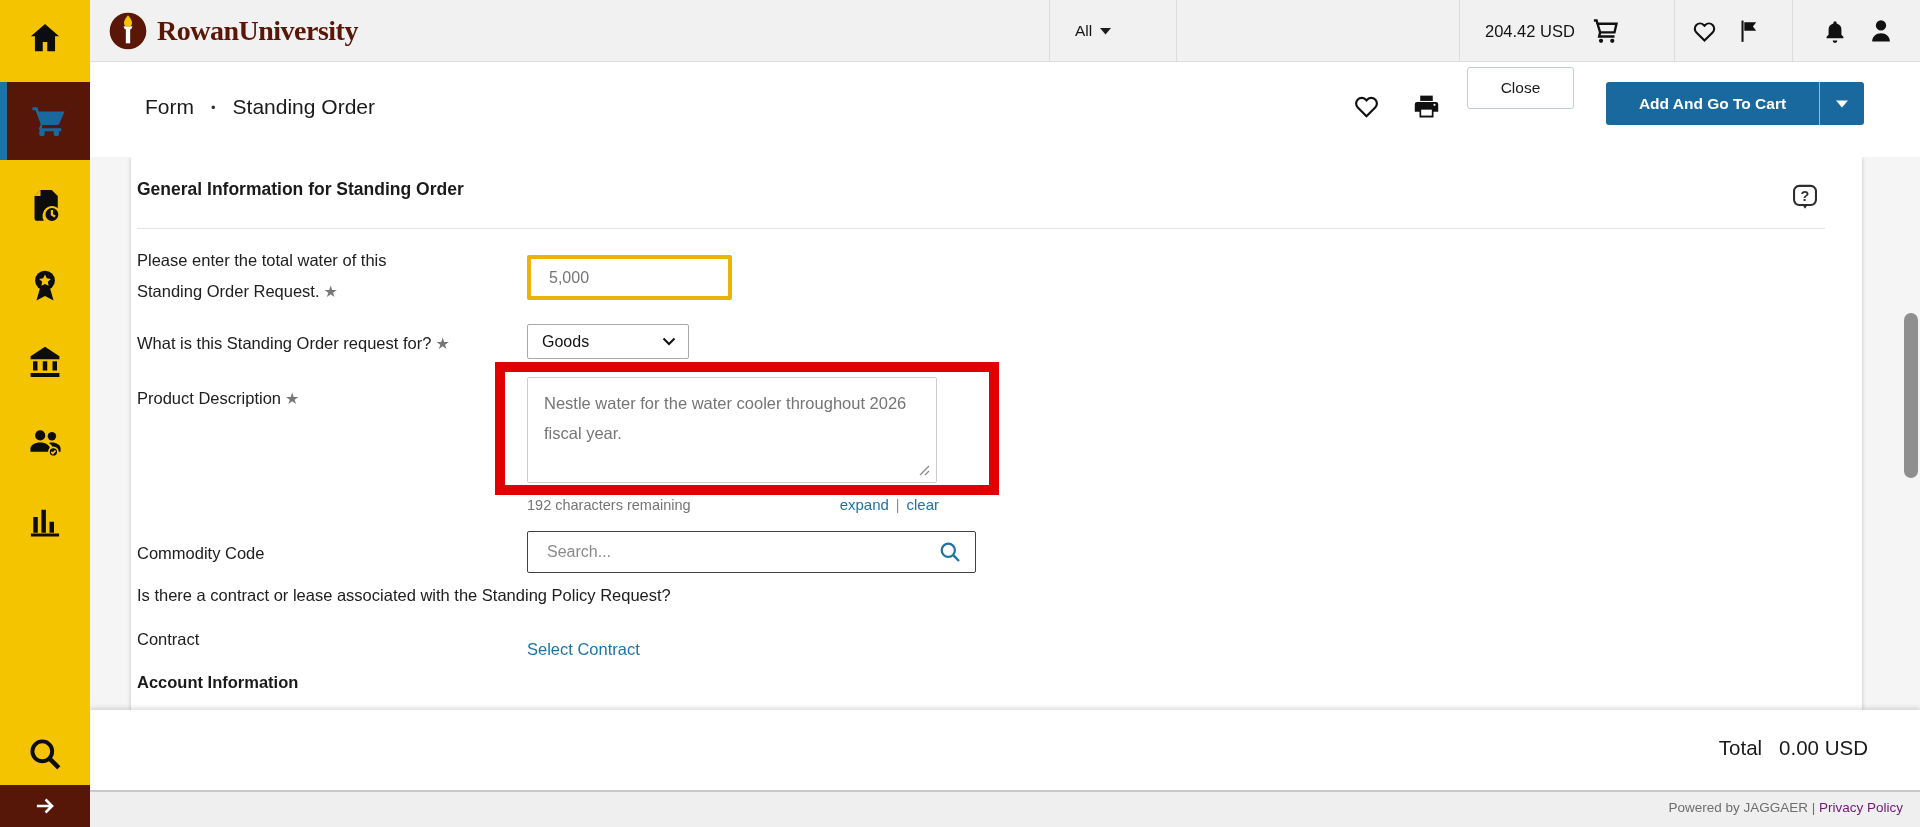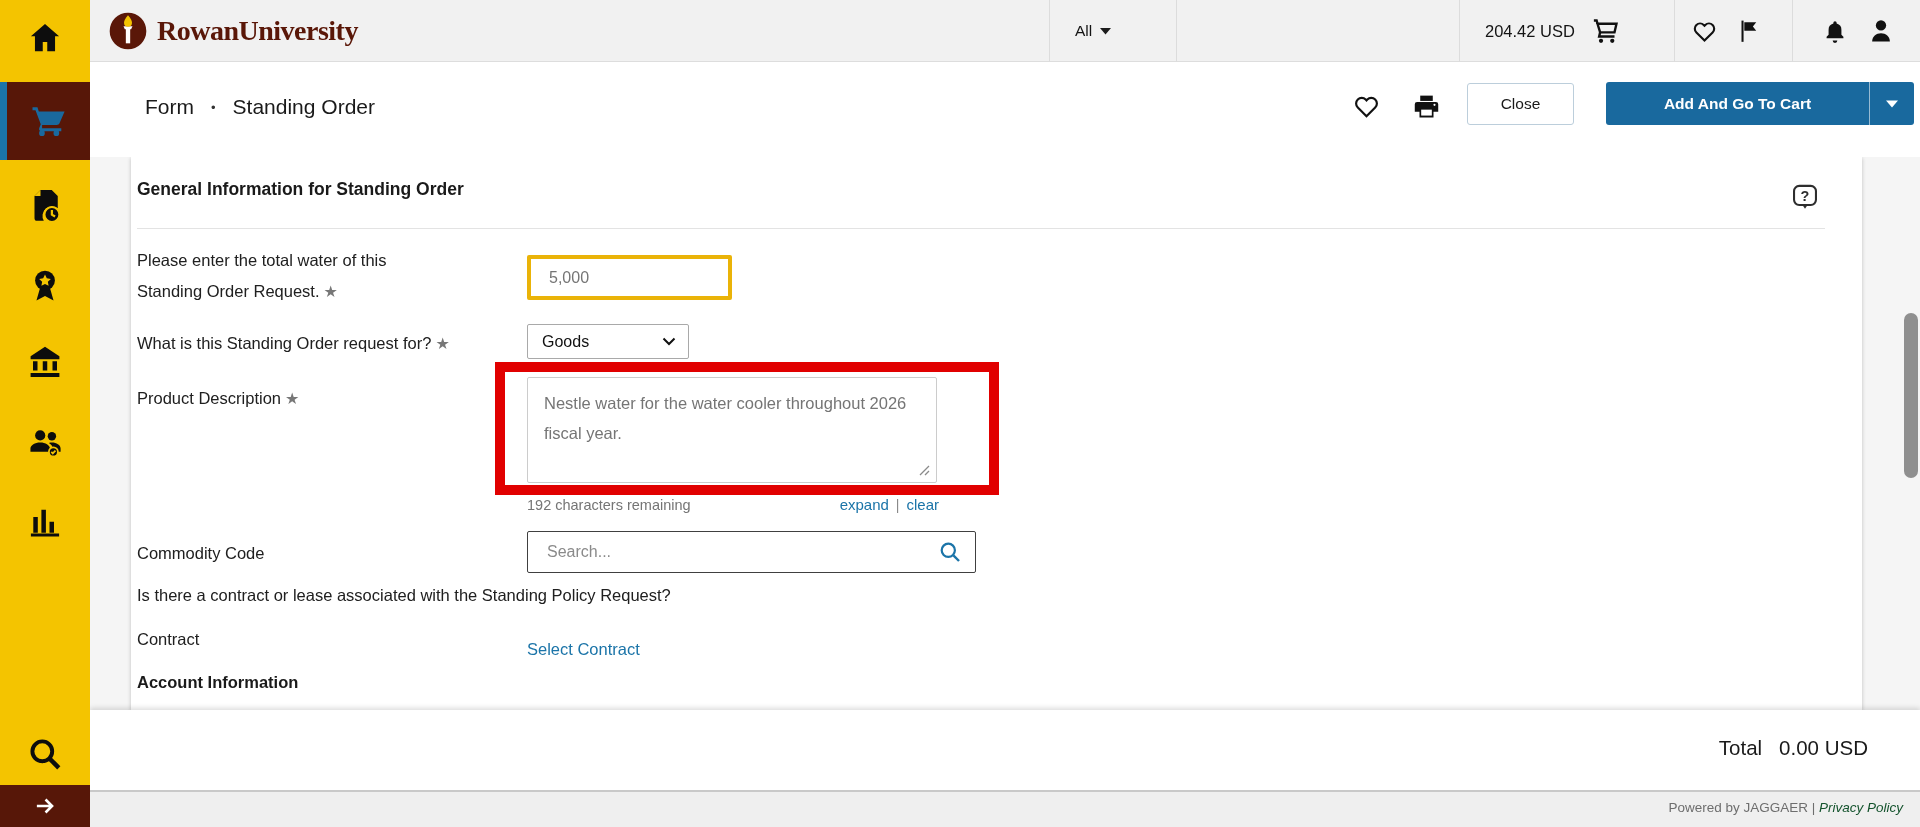--- a/index.html
+++ b/index.html
@@ -26,24 +26,24 @@
   #cart-summary .amt { font-size:16.5px; color:#141414; }
   .tb-icon { display:flex; align-items:center; justify-content:center; cursor:pointer; position:absolute; top:0; height:62px; }
 
   
   #pagehead { left:90px; top:62px; right:0; height:95px; background:#fff; z-index:10; }
   #breadcrumb { position:absolute; left:55px; top:33px; display:flex; align-items:center; gap:17px; }
   #breadcrumb .crumb { font-size:21px; color:#1a1a1a; }
   #breadcrumb .dot { font-size:13px; color:#333; }
   #breadcrumb .title { font-size:21px; font-weight:500; color:#1a1a1a; }
   .head-icon { position:absolute; top:30px; cursor:pointer; }
-  #close-btn { position:absolute; left:1377px; top:21px; width:107px; height:42px; background:#fff;
+  #close-btn { position:absolute; left:1377px; top:5px; width:107px; height:42px; background:#fff;
     border:1px solid #bccedb; border-radius:3px; font-size:15.5px; color:#1a1a1a; cursor:pointer;
     font-family:"Liberation Sans",sans-serif; }
-  #add-btn { position:absolute; left:1516px; top:20px; width:308px; height:43px; background:#19699E; border-radius:3px;
+  #add-btn { position:absolute; left:1516px; top:20px; width:258px; height:43px; background:#19699E; border-radius:3px;
     display:flex; align-items:stretch; color:#fff; cursor:pointer; overflow:hidden; }
   #add-btn .lbl { flex:1; display:flex; align-items:center; justify-content:center; font-size:15.5px; font-weight:700; }
   #add-btn .sep { width:1px; background:rgba(255,255,255,.55); margin:0; }
   #add-btn .caret { width:44px; display:flex; align-items:center; justify-content:center; }
 
   
   #card { left:131px; top:157px; width:1731px; height:553px; background:#fff; box-shadow:0 1px 4px rgba(0,0,0,.22); }
   .sec-title { position:absolute; left:6px; font-size:17.5px; font-weight:700; color:#1a1a1a; }
   #help-icon { position:absolute; left:1660px; top:26px; cursor:pointer; }
   #sec-divider { position:absolute; left:6px; top:71px; width:1688px; height:1px; background:#e3e3e3; }
@@ -72,21 +72,21 @@
 
   
   #totalbar { left:90px; top:710px; right:0; height:80px; background:#fff; box-shadow:0 -2px 5px rgba(0,0,0,.14); z-index:8; }
   #total-line { position:absolute; right:52px; top:26px; display:flex; align-items:baseline; gap:17px; }
   #total-line .tlabel { font-size:20.5px; color:#1a1a1a; }
   #total-line .tamount { font-size:20.5px; font-weight:500; color:#1a1a1a; }
 
   
   #footer { left:90px; top:790px; right:0; height:37px; background:#efefef; border-top:2px solid #c9c9c9; z-index:8; }
   #footer-inner { position:absolute; right:17px; top:8px; font-size:13.5px; color:#6e6e6e; }
-  #footer-inner .plink { color:#14532d; cursor:pointer;font-style:italic; }
+  #footer-inner .plink { color:#701a75; cursor:pointer; }
 
   
   #scroll-thumb { left:1904px; top:313px; width:14px; height:165px; background:#8f8f8f; border-radius:7px; z-index:40; cursor:grab; }
 </style>
 </head>
 <body>
 
 <nav id="sidebar" class="abs">
   <div class="side-item" style="top:6px;">
     <svg viewBox="0 0 24 24">

